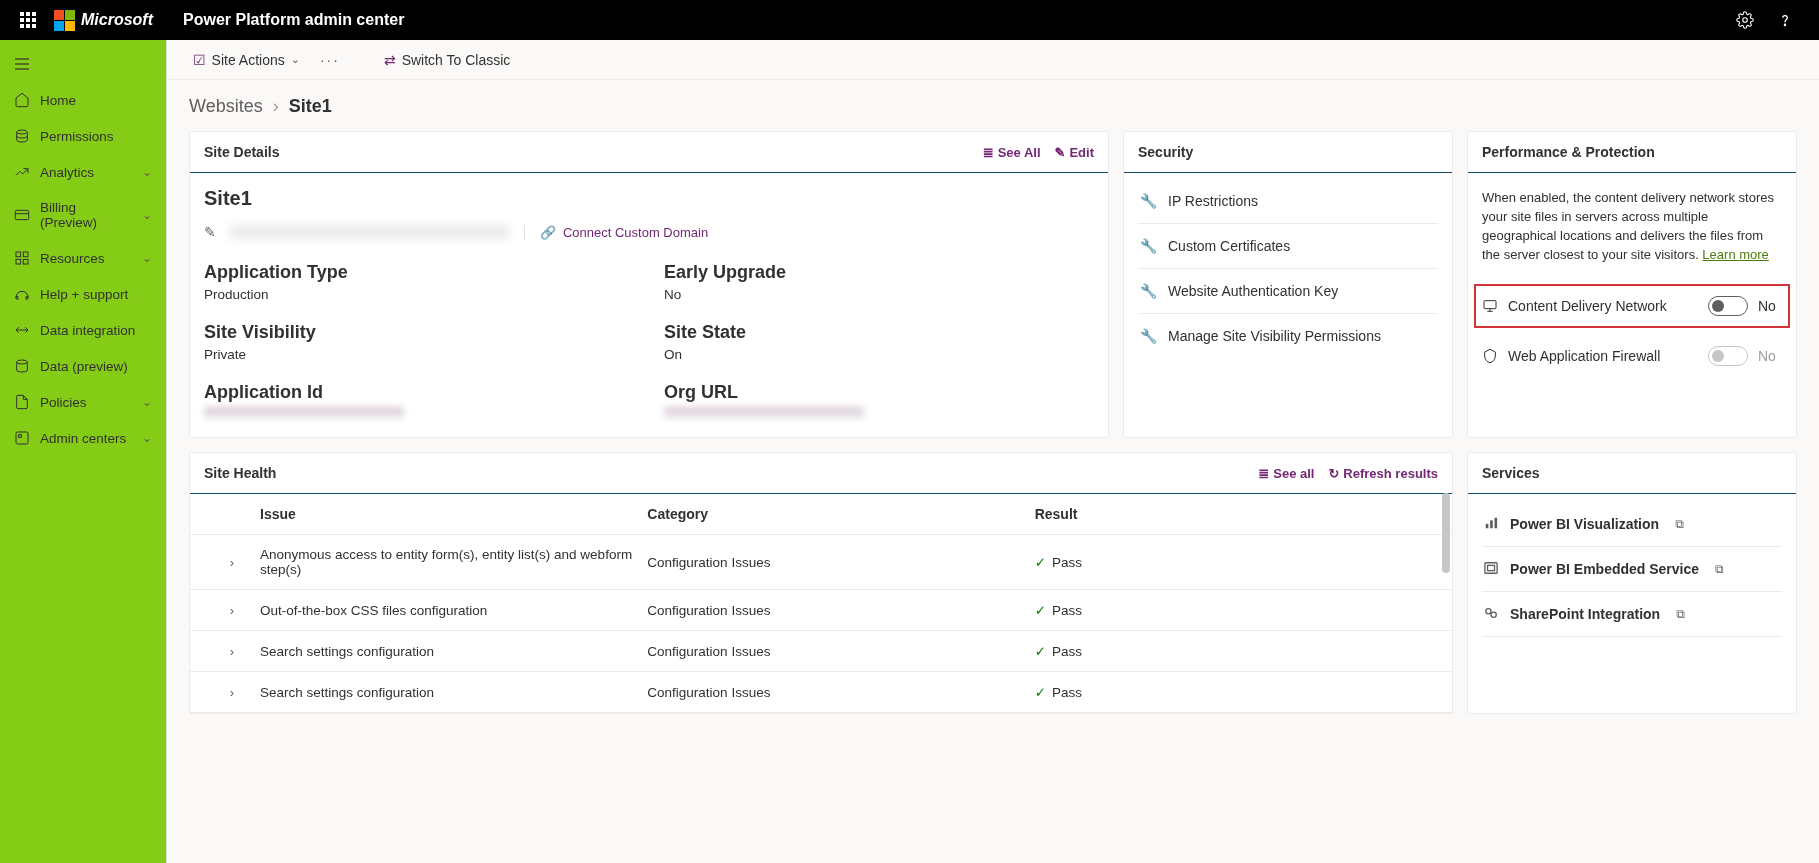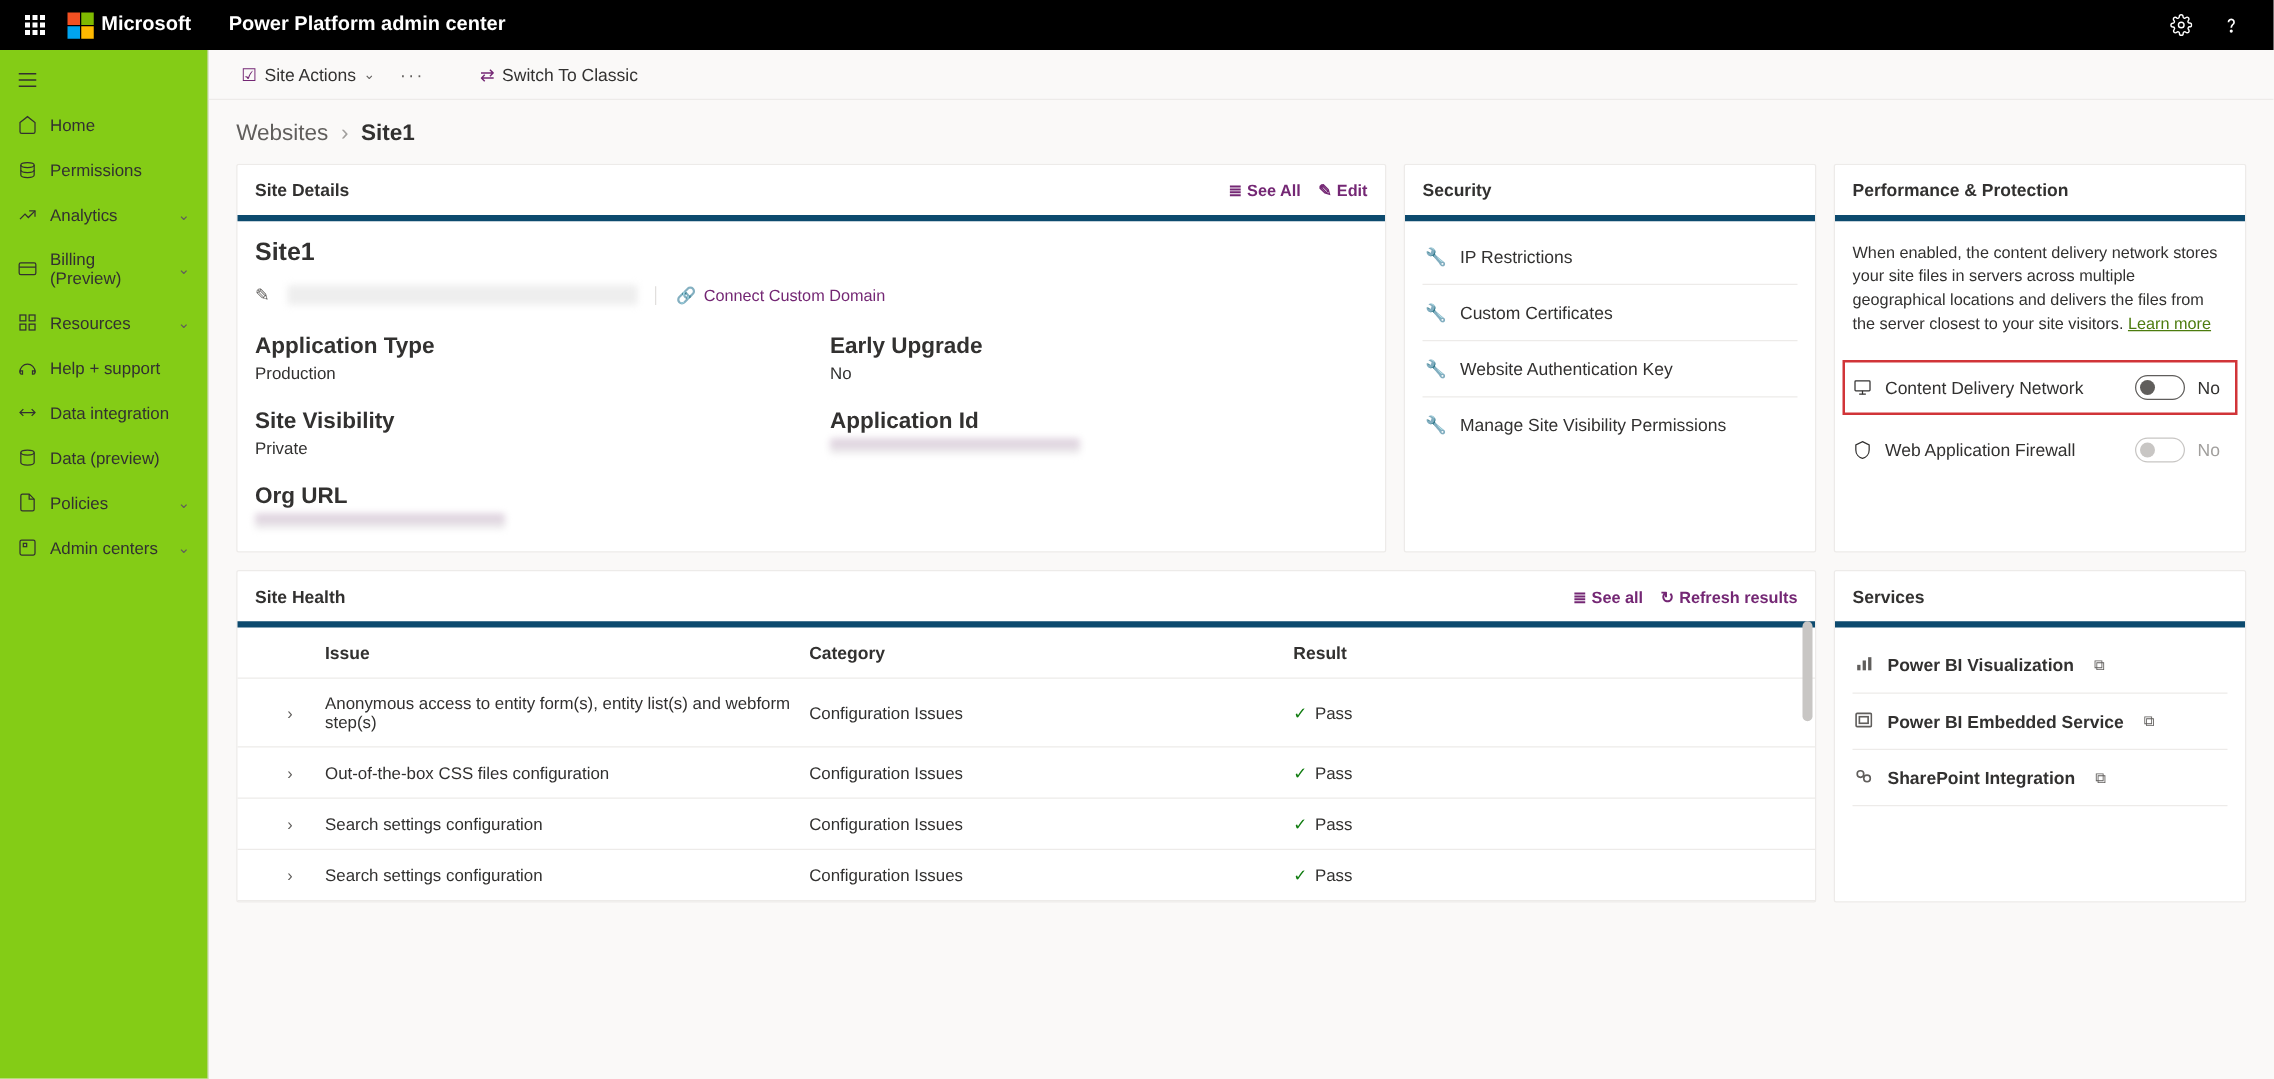--- a/index.html
+++ b/index.html
@@ -3,21 +3,21 @@
 <meta charset="utf-8">
 <style>
   * { box-sizing: border-box; margin: 0; padding: 0; }
   body { font-family: "Segoe UI", Arial, sans-serif; font-size: 14px; color: #323130; background: #faf9f8; }
   
   
   .top-header { background: #000; color: #fff; height: 40px; display: flex; align-items: center; padding: 0 8px; }
   .waffle { width: 40px; height: 40px; display: flex; align-items: center; justify-content: center; cursor: pointer; }
   .waffle-grid { display: grid; grid-template-columns: repeat(3, 4px); grid-template-rows: repeat(3, 4px); gap: 2px; }
   .waffle-grid span { background: #fff; width: 4px; height: 4px; }
-  .ms-logo { display: flex; align-items: center; margin-left: 6px; gap: 6px; }
+  .ms-logo { display: flex; align-items: center; margin-left: 6px; gap: 6px; font-style: italic; }
   .ms-squares { display: grid; grid-template-columns: 10px 10px; grid-template-rows: 10px 10px; gap: 1px; }
   .sq-r { background: #f25022; } .sq-g { background: #7fba00; } .sq-b { background: #00a4ef; } .sq-y { background: #ffb900; }
   .ms-text { font-size: 16px; font-weight: 600; }
   .app-title { font-size: 16px; margin-left: 30px; font-weight: 600; }
   .top-right { margin-left: auto; display: flex; gap: 8px; padding-right: 10px; }
   .top-icon { width: 32px; height: 32px; display: flex; align-items: center; justify-content: center; cursor: pointer; color: #fff; }
   
   
   .layout { display: flex; height: calc(100vh - 40px); }
   
@@ -36,21 +36,21 @@
   
   .breadcrumb { padding: 16px 22px 14px; font-size: 18px; display: flex; align-items: center; gap: 10px; color: #605e5c; }
   .breadcrumb .current { color: #323130; font-weight: 600; }
   .bc-sep { color: #a19f9d; }
   
   .content { flex: 1; overflow: auto; padding: 0 22px 22px; }
   .row1 { display: grid; grid-template-columns: 1fr 330px 330px; gap: 14px; }
   .row2 { display: grid; grid-template-columns: 1fr 330px; gap: 14px; margin-top: 14px; }
   
   .card { background: #fff; border: 1px solid #edebe9; border-radius: 2px; }
-  .card-header { display: flex; align-items: flex-end; padding: 12px 14px; border-bottom: 5px solid #0c4a6e; font-weight: 600; font-size: 14px; }
+  .card-header { display: flex; align-items: flex-end; padding: 12px 14px; border-bottom: 1px solid #0c4a6e; font-weight: 600; font-size: 14px; }
   .card-actions { margin-left: auto; display: flex; gap: 14px; }
   .link-action { color: #742774; font-size: 13px; cursor: pointer; display: flex; align-items: center; gap: 4px; }
   .card-body { padding: 14px 14px 18px; }
   
   .site-title { font-size: 20px; font-weight: 600; margin-bottom: 14px; }
   .site-url-row { display: flex; align-items: center; gap: 14px; margin-bottom: 22px; }
   .blurred { filter: blur(3px); color: #a19f9d; background: linear-gradient(#eee,#eee); height: 16px; width: 280px; border-radius: 2px; }
   .blurred-sm { filter: blur(3px); background: linear-gradient(#d8c8d8,#eee); height: 12px; width: 200px; border-radius: 2px; }
   .connect-domain { color: #742774; font-size: 13px; cursor: pointer; display: flex; align-items: center; gap: 6px; border-left: 1px solid #e1dfdd; padding-left: 16px; }
   .pencil-icon { color: #605e5c; }
@@ -309,20 +309,24 @@
               </div>
               <div>
                 <div class="kv-label">Early Upgrade</div>
                 <div class="kv-value">No</div>
               </div>
               <div>
                 <div class="kv-label">Site Visibility</div>
                 <div class="kv-value">Private</div>
               </div>
               <div>
+                <div class="kv-label">Site State</div>
+                <div class="kv-value">On</div>
+              </div>
+              <div>
                 <div class="kv-label">Application Id</div>
                 <div class="blurred-sm"></div>
               </div>
               <div>
                 <div class="kv-label">Org URL</div>
                 <div class="blurred-sm"></div>
               </div>
             </div>
           </div>
         </div>

